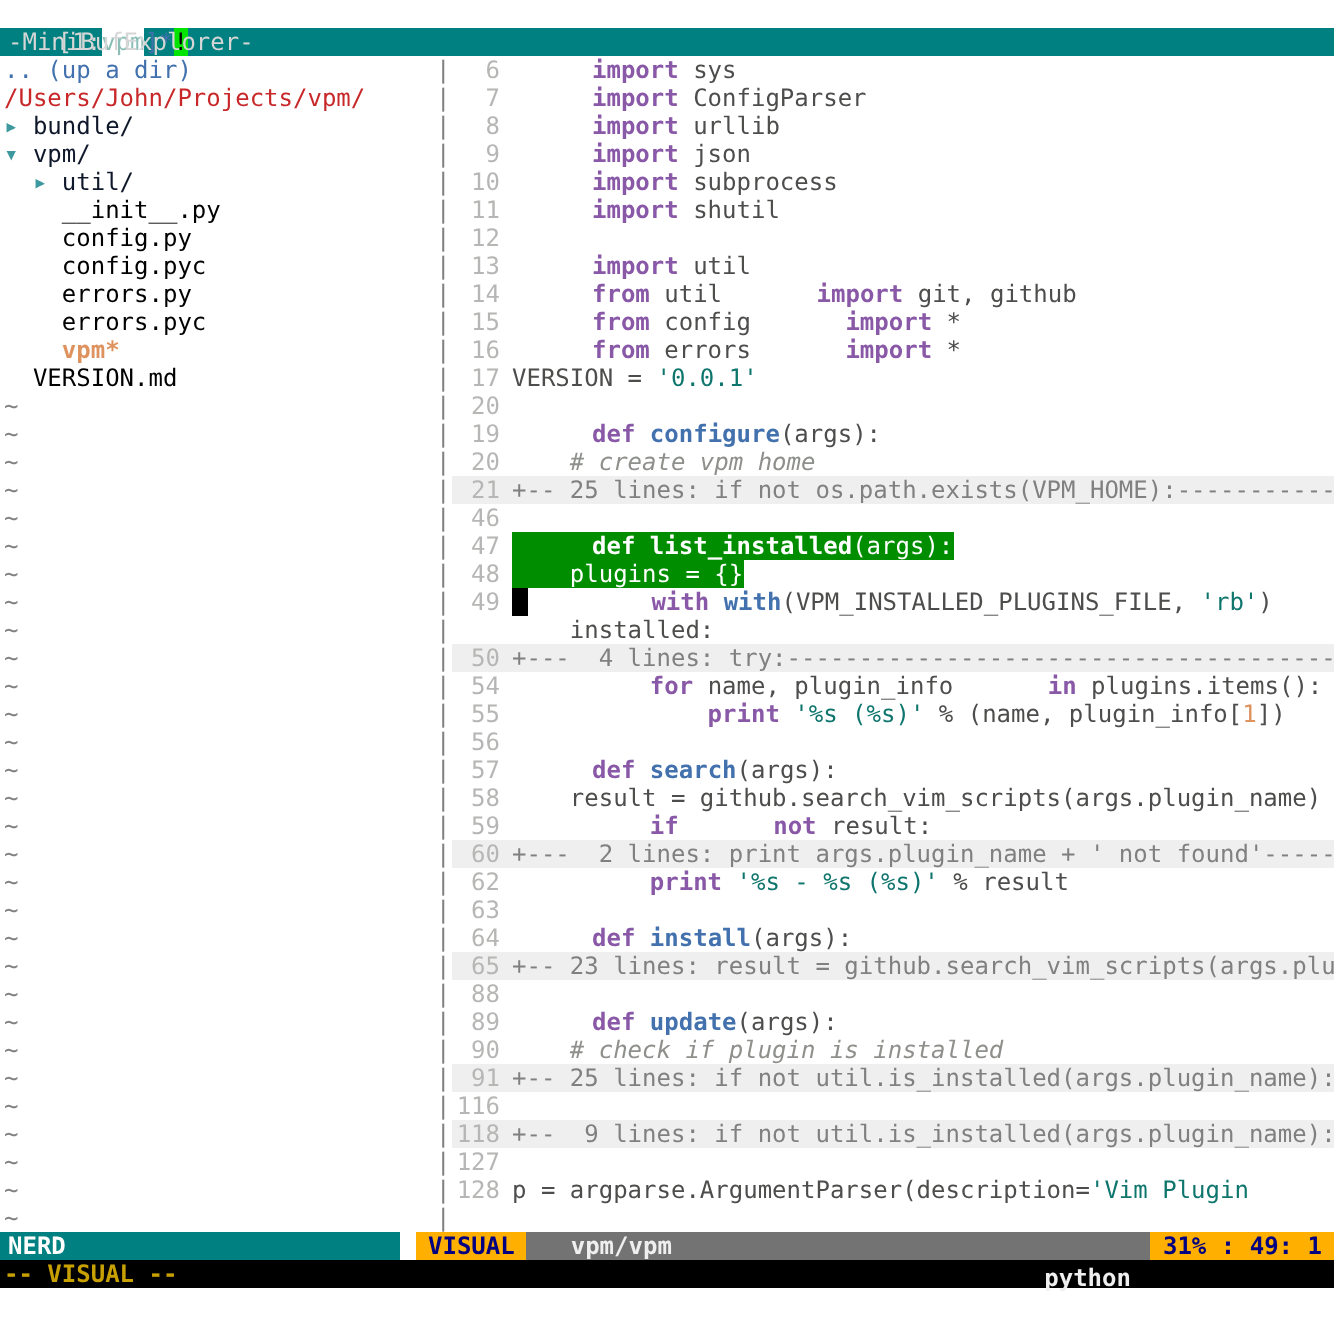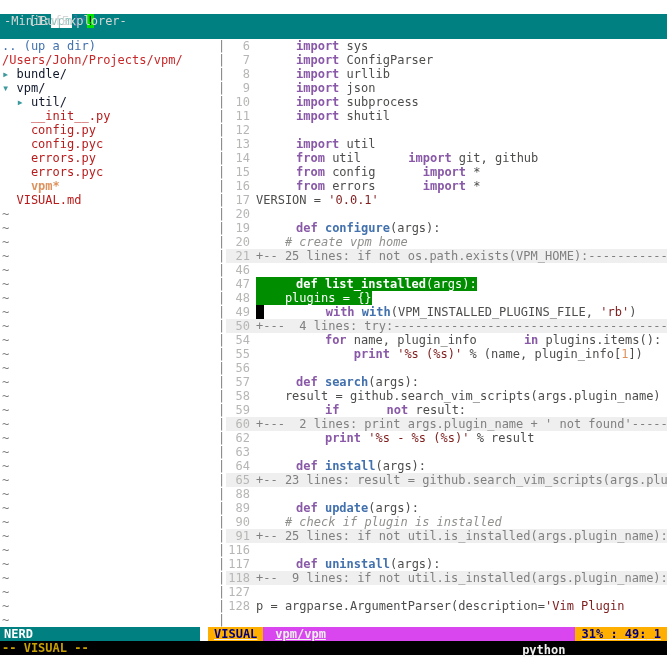--- a/index.html
+++ b/index.html
@@ -22,40 +22,40 @@
   .tab-line .tab {
     white-space: pre;
   }
   .tab-num { color: #d6d6d6; }
   .tab-marker { color: #8abeb7; background: #ffffff; }
   .tab-hl { background: #00e400; color: #000; }
   .tab-star { color: #4271ae; }
   .minibuf {
     background: #008080;
     color: #d6d6d6;
-    height: 25px;
+    height: 14px;
     padding-left: 4px;
   }
   .main {
     display: flex;
     height: 588px;
   }
   .nerd {
     width: 218px;
     flex: none;
     background: #ffffff;
     position: relative;
     overflow: hidden;
   }
   .nerd .line { height: 14px; white-space: pre; padding-left: 2px; }
   .up-dir { color: #4271ae; }
   .path { color: #c82829; }
   .dir { color: #0f172a; }
   .arrow { color: #3e999f; }
-  .file { color: #b91c1c; }
+  .file { color: #000000; }
   .cur-file { font-weight: bold; color: #de935f; }
   .tilde { color: #818181; }
   .vsplit {
     width: 8px;
     flex: none;
     background: #ffffff;
     color: #818181;
     text-align: left;
   }
   .vsplit div { height: 14px; }
@@ -73,21 +73,21 @@
   .gutter {
     width: 30px;
     text-align: right;
     color: #b6b6b5;
     flex: none;
     padding-right: 6px;
   }
   .txt { flex: 1; }
   .kw { color: #8959a8; font-weight: bold; margin-left: 40px; }
   .fn { color: #4271ae; font-weight: bold; }
-  .str { color: #7f1d1d; }
+  .str { color: #0f766e; }
   .num { color: #de935f; }
   .cmt { color: #8e908c; font-style: italic; }
   .fold-row {
     background: #efefef;
     color: #969896;
   }
   .fold-row .gutter { color: #b6b6b5; background: #efefef; }
   .fold-row .txt { color: #808080; }
   .vsel { background: #008e00; color: #ffffff; }
   .vsel .kw, .vsel .fn, .vsel .op { color: #ffffff; }
@@ -100,31 +100,30 @@
   .status-nerd {
     width: 200px;
     background: #008080;
     color: #ffffff;
     padding-left: 4px;
   }
   .status-sep { width: 8px; background: #ffffff; }
   .status-code {
     flex: 1;
     display: flex;
-    background: #d946ef;
+    background: #737373;
     color: #efefef;
-    text-decoration: underline;
   }
   .mode-badge {
     background: #ffaf00;
     color: #000080;
     padding: 0 6px;
     font-weight: bold;
   }
-  .st-file { padding-left: 12px; flex: 1; }
+  .st-file { flex: 1; margin-left: 22px; }
   .st-ft { padding: 16px 10px; }
   .st-ruler {
     background: #ffaf00;
     color: #000080;
     padding: 0 6px;
   }
   .cmdline {
     height: 14px;
     background: #000000;
     color: #c8a000;
@@ -153,21 +152,21 @@
     <div id="nerd-items">
         <div class="line"><span class="arrow">▸ </span><span class="dir">bundle/</span></div>
         <div class="line"><span class="arrow">▾ </span><span class="dir">vpm/</span></div>
         <div class="line"><span class="arrow">  ▸ </span><span class="dir">util/</span></div>
         <div class="line"><span class="file">    __init__.py</span></div>
         <div class="line"><span class="file">    config.py</span></div>
         <div class="line"><span class="file">    config.pyc</span></div>
         <div class="line"><span class="file">    errors.py</span></div>
         <div class="line"><span class="file">    errors.pyc</span></div>
         <div class="line"><span class="cur-file">    vpm*</span></div>
-        <div class="line"><span class="file">  VISUAL.md</span></div>
+        <div class="line"><span class="file">  VERSION.md</span></div>
       </div>
     <div id="nerd-tildes">
         <div class="line tilde">~</div>
         <div class="line tilde">~</div>
         <div class="line tilde">~</div>
         <div class="line tilde">~</div>
         <div class="line tilde">~</div>
         <div class="line tilde">~</div>
         <div class="line tilde">~</div>
         <div class="line tilde">~</div>
@@ -258,38 +257,38 @@
         <div class="row"><div class="gutter">16</div><div class="txt"><span class="kw">from</span> errors <span class="kw">import</span> *</div></div>
         <div class="row"><div class="gutter">17</div><div class="txt">VERSION = <span class="str">'0.0.1'</span></div></div>
         <div class="row"><div class="gutter">20</div><div class="txt"></div></div>
         <div class="row"><div class="gutter">19</div><div class="txt"><span class="kw">def</span> <span class="fn">configure</span>(args):</div></div>
         <div class="row"><div class="gutter">20</div><div class="txt">    <span class="cmt"># create vpm home</span></div></div>
         <div class="row fold-row"><div class="gutter">21</div><div class="txt">+-- 25 lines: if not os.path.exists(VPM_HOME):----------------</div></div>
         <div class="row"><div class="gutter">46</div><div class="txt"></div></div>
         <div class="row"><div class="gutter">47</div><div class="txt"><span class="vsel"><span class="kw">def</span> <span class="fn">list_installed</span>(args):</span></div></div>
         <div class="row"><div class="gutter">48</div><div class="txt"><span class="vsel">    plugins = {}</span></div></div>
         <div class="row"><div class="gutter">49</div><div class="txt"><span class="cursor">&nbsp;</span>   <span class="kw">with</span> <span class="fn">with</span>(VPM_INSTALLED_PLUGINS_FILE, <span class="str">'rb'</span>) <span class="kw">as</span></div></div>
+        <div class="row"><div class="gutter"></div><div class="txt">    installed:</div></div>
         <div class="row fold-row"><div class="gutter">50</div><div class="txt">+---  4 lines: try:-------------------------------------------</div></div>
         <div class="row"><div class="gutter">54</div><div class="txt">    <span class="kw">for</span> name, plugin_info <span class="kw">in</span> plugins.items():</div></div>
         <div class="row"><div class="gutter">55</div><div class="txt">        <span class="kw">print</span> <span class="str">'%s (%s)'</span> % (name, plugin_info[<span class="num">1</span>])</div></div>
         <div class="row"><div class="gutter">56</div><div class="txt"></div></div>
         <div class="row"><div class="gutter">57</div><div class="txt"><span class="kw">def</span> <span class="fn">search</span>(args):</div></div>
         <div class="row"><div class="gutter">58</div><div class="txt">    result = github.search_vim_scripts(args.plugin_name)</div></div>
         <div class="row"><div class="gutter">59</div><div class="txt">    <span class="kw">if</span> <span class="kw">not</span> result:</div></div>
         <div class="row fold-row"><div class="gutter">60</div><div class="txt">+---  2 lines: print args.plugin_name + ' not found'----------</div></div>
         <div class="row"><div class="gutter">62</div><div class="txt">    <span class="kw">print</span> <span class="str">'%s - %s (%s)'</span> % result</div></div>
         <div class="row"><div class="gutter">63</div><div class="txt"></div></div>
         <div class="row"><div class="gutter">64</div><div class="txt"><span class="kw">def</span> <span class="fn">install</span>(args):</div></div>
         <div class="row fold-row"><div class="gutter">65</div><div class="txt">+-- 23 lines: result = github.search_vim_scripts(args.plugi</div></div>
         <div class="row"><div class="gutter">88</div><div class="txt"></div></div>
         <div class="row"><div class="gutter">89</div><div class="txt"><span class="kw">def</span> <span class="fn">update</span>(args):</div></div>
         <div class="row"><div class="gutter">90</div><div class="txt">    <span class="cmt"># check if plugin is installed</span></div></div>
         <div class="row fold-row"><div class="gutter">91</div><div class="txt">+-- 25 lines: if not util.is_installed(args.plugin_name):--</div></div>
         <div class="row"><div class="gutter">116</div><div class="txt"></div></div>
-        <div class="row"><div class="gutter">117</div><div class="txt"><span class="kw">def</span> <span class="fn">uninstall</span>(args):</div></div>
         <div class="row fold-row"><div class="gutter">118</div><div class="txt">+--  9 lines: if not util.is_installed(args.plugin_name):--</div></div>
         <div class="row"><div class="gutter">127</div><div class="txt"></div></div>
         <div class="row"><div class="gutter">128</div><div class="txt">p = argparse.ArgumentParser(description=<span class="str">'Vim Plugin </span></div></div>
       </div>
 
   </div>
 
 </div>
 
 <div class="status-line">

